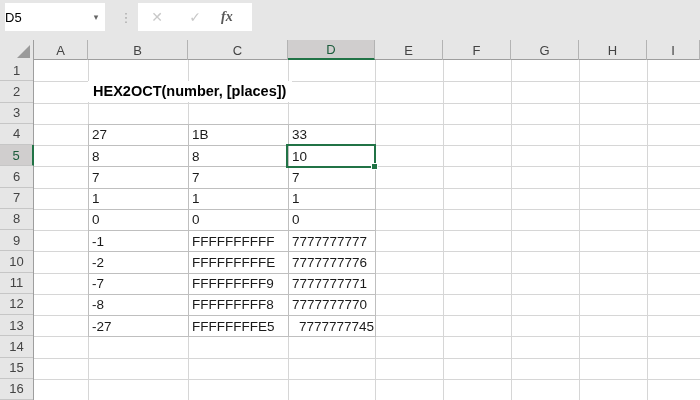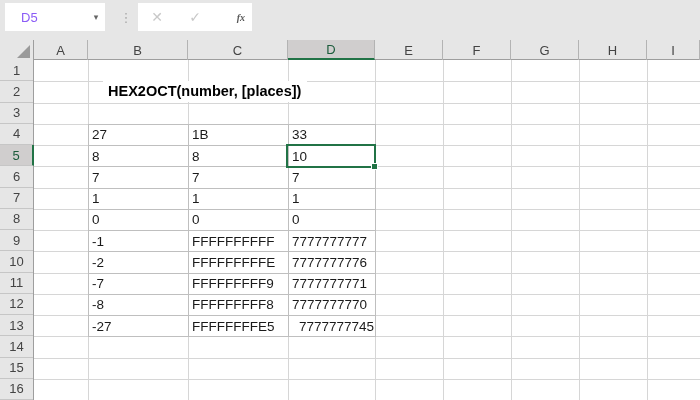--- a/index.html
+++ b/index.html
@@ -2,47 +2,47 @@
 <html><head>
 <meta charset="utf-8">
 <style>
   * { margin:0; padding:0; box-sizing:border-box; }
   html,body { width:700px; height:400px; overflow:hidden; }
   body { font-family:"Liberation Sans","DejaVu Sans",sans-serif; background:#fff; position:relative; font-size:13.5px; color:#1a1a1a; }
 
   
   .fbar { position:absolute; left:0; top:0; width:700px; height:40px; background:#e6e6e6; }
   .namebox { position:absolute; left:5px; top:3px; width:100px; height:28px; background:#fff; display:flex; align-items:center; }
-  .namebox .nbtext { padding-left:16px; flex:1; color:#8b5cf6; font-size:13px; }
+  .namebox .nbtext { padding-left:0; flex:1; color:#000000; font-size:13px; }
   .namebox .dd { width:18px; text-align:center; color:#666; font-size:9px; cursor:pointer; }
   .dots { position:absolute; left:118px; top:3px; width:16px; height:28px; display:flex; align-items:center; justify-content:center; color:#a9a9a9; font-size:13px; letter-spacing:0; }
   .fxbox { position:absolute; left:138px; top:3px; width:114px; height:28px; background:#fff; display:flex; align-items:center; justify-content:space-around; }
   .fxbox .gbtn { color:#c8c8c8; font-size:14px; width:24px; text-align:center; cursor:default; }
-  .fxbox .fx { font-family:"Liberation Serif","DejaVu Serif",serif; font-style:italic; font-weight:bold; color:#595959; font-size:10px; width:24px; text-align:right; cursor:pointer; }
+  .fxbox .fx { font-family:"Liberation Serif","DejaVu Serif",serif; font-style:italic; font-weight:bold; color:#595959; font-size:14px; width:24px; text-align:left; cursor:pointer; }
   .fconts { position:absolute; left:256px; top:3px; width:444px; height:28px; background:#fff; display:flex; align-items:center; }
   .fconts .ftext { padding-left:8px; font-size:13.5px; color:#000; }
 
   
   .colhdrs { position:absolute; left:0; top:40px; width:700px; height:20px; background:#e6e6e6; display:flex; border-bottom:1px solid #9e9e9e; }
   .corner { width:34px; height:20px; background:#e6e6e6; border-right:1px solid #9e9e9e; position:relative; cursor:pointer; }
   .corner .tri { position:absolute; right:3px; bottom:2px; width:0; height:0; border-left:13px solid transparent; border-bottom:13px solid #9a9a9a; }
   .colhdr { height:20px; display:flex; align-items:center; justify-content:center; font-size:13px; color:#444; border-right:1px solid #b3b3b3; cursor:pointer; }
   .colhdr.sel { background:#d0cece; color:#1c5c3c; border-bottom:2px solid #217346; }
 
   
   .rowhdrs { position:absolute; left:0; top:60px; width:34px; height:340px; background:#e6e6e6; border-right:1px solid #9e9e9e; }
   .rowhdr { width:33px; height:21.25px; display:flex; align-items:center; justify-content:center; font-size:13px; color:#444; border-bottom:1px solid #c6c6c6; cursor:pointer; }
   .rowhdr.sel { background:#d0cece; color:#1c5c3c; border-right:2px solid #217346; width:34px; margin-left:0; position:relative; left:0; }
 
   
   .vline { position:absolute; top:60px; width:1px; height:340px; background:#d6d6d6; }
   .hline { position:absolute; left:34px; width:666px; height:1px; background:#d6d6d6; }
 
   
-  .title { position:absolute; left:88px; top:81px; height:21px; line-height:21px; background:#fff; padding:0 6px 0 5px; font-weight:bold; font-size:14.5px; color:#000; white-space:nowrap;margin-left:15px; }
+  .title { position:absolute; left:88px; top:81px; height:21px; line-height:21px; background:#fff; padding:0 6px 0 5px; font-weight:bold; font-size:14.5px; color:#000; white-space:nowrap; }
 
   table.xltable { position:absolute; left:88px; top:123.75px; border-collapse:collapse; table-layout:fixed; background:#fff; }
   .xltable td { height:21.25px; padding:0 0 0 3px; font-size:13.5px; color:#1a1a1a; border:1px solid #bfbfbf; overflow:hidden; white-space:nowrap; cursor:cell; }
   .xltable tr.hdr td { background:#dce6f1; border:1px solid #95b3d7; color:#1a1a1a; }
 
   
   .selbox { position:absolute; left:286px; top:143.5px; width:90px; height:24px; border:2px solid #217346; pointer-events:none; }
   .fillhandle { position:absolute; left:371px; top:163px; width:7px; height:7px; background:#217346; border:1px solid #fff; cursor:crosshair; }
 </style>
 </head>

